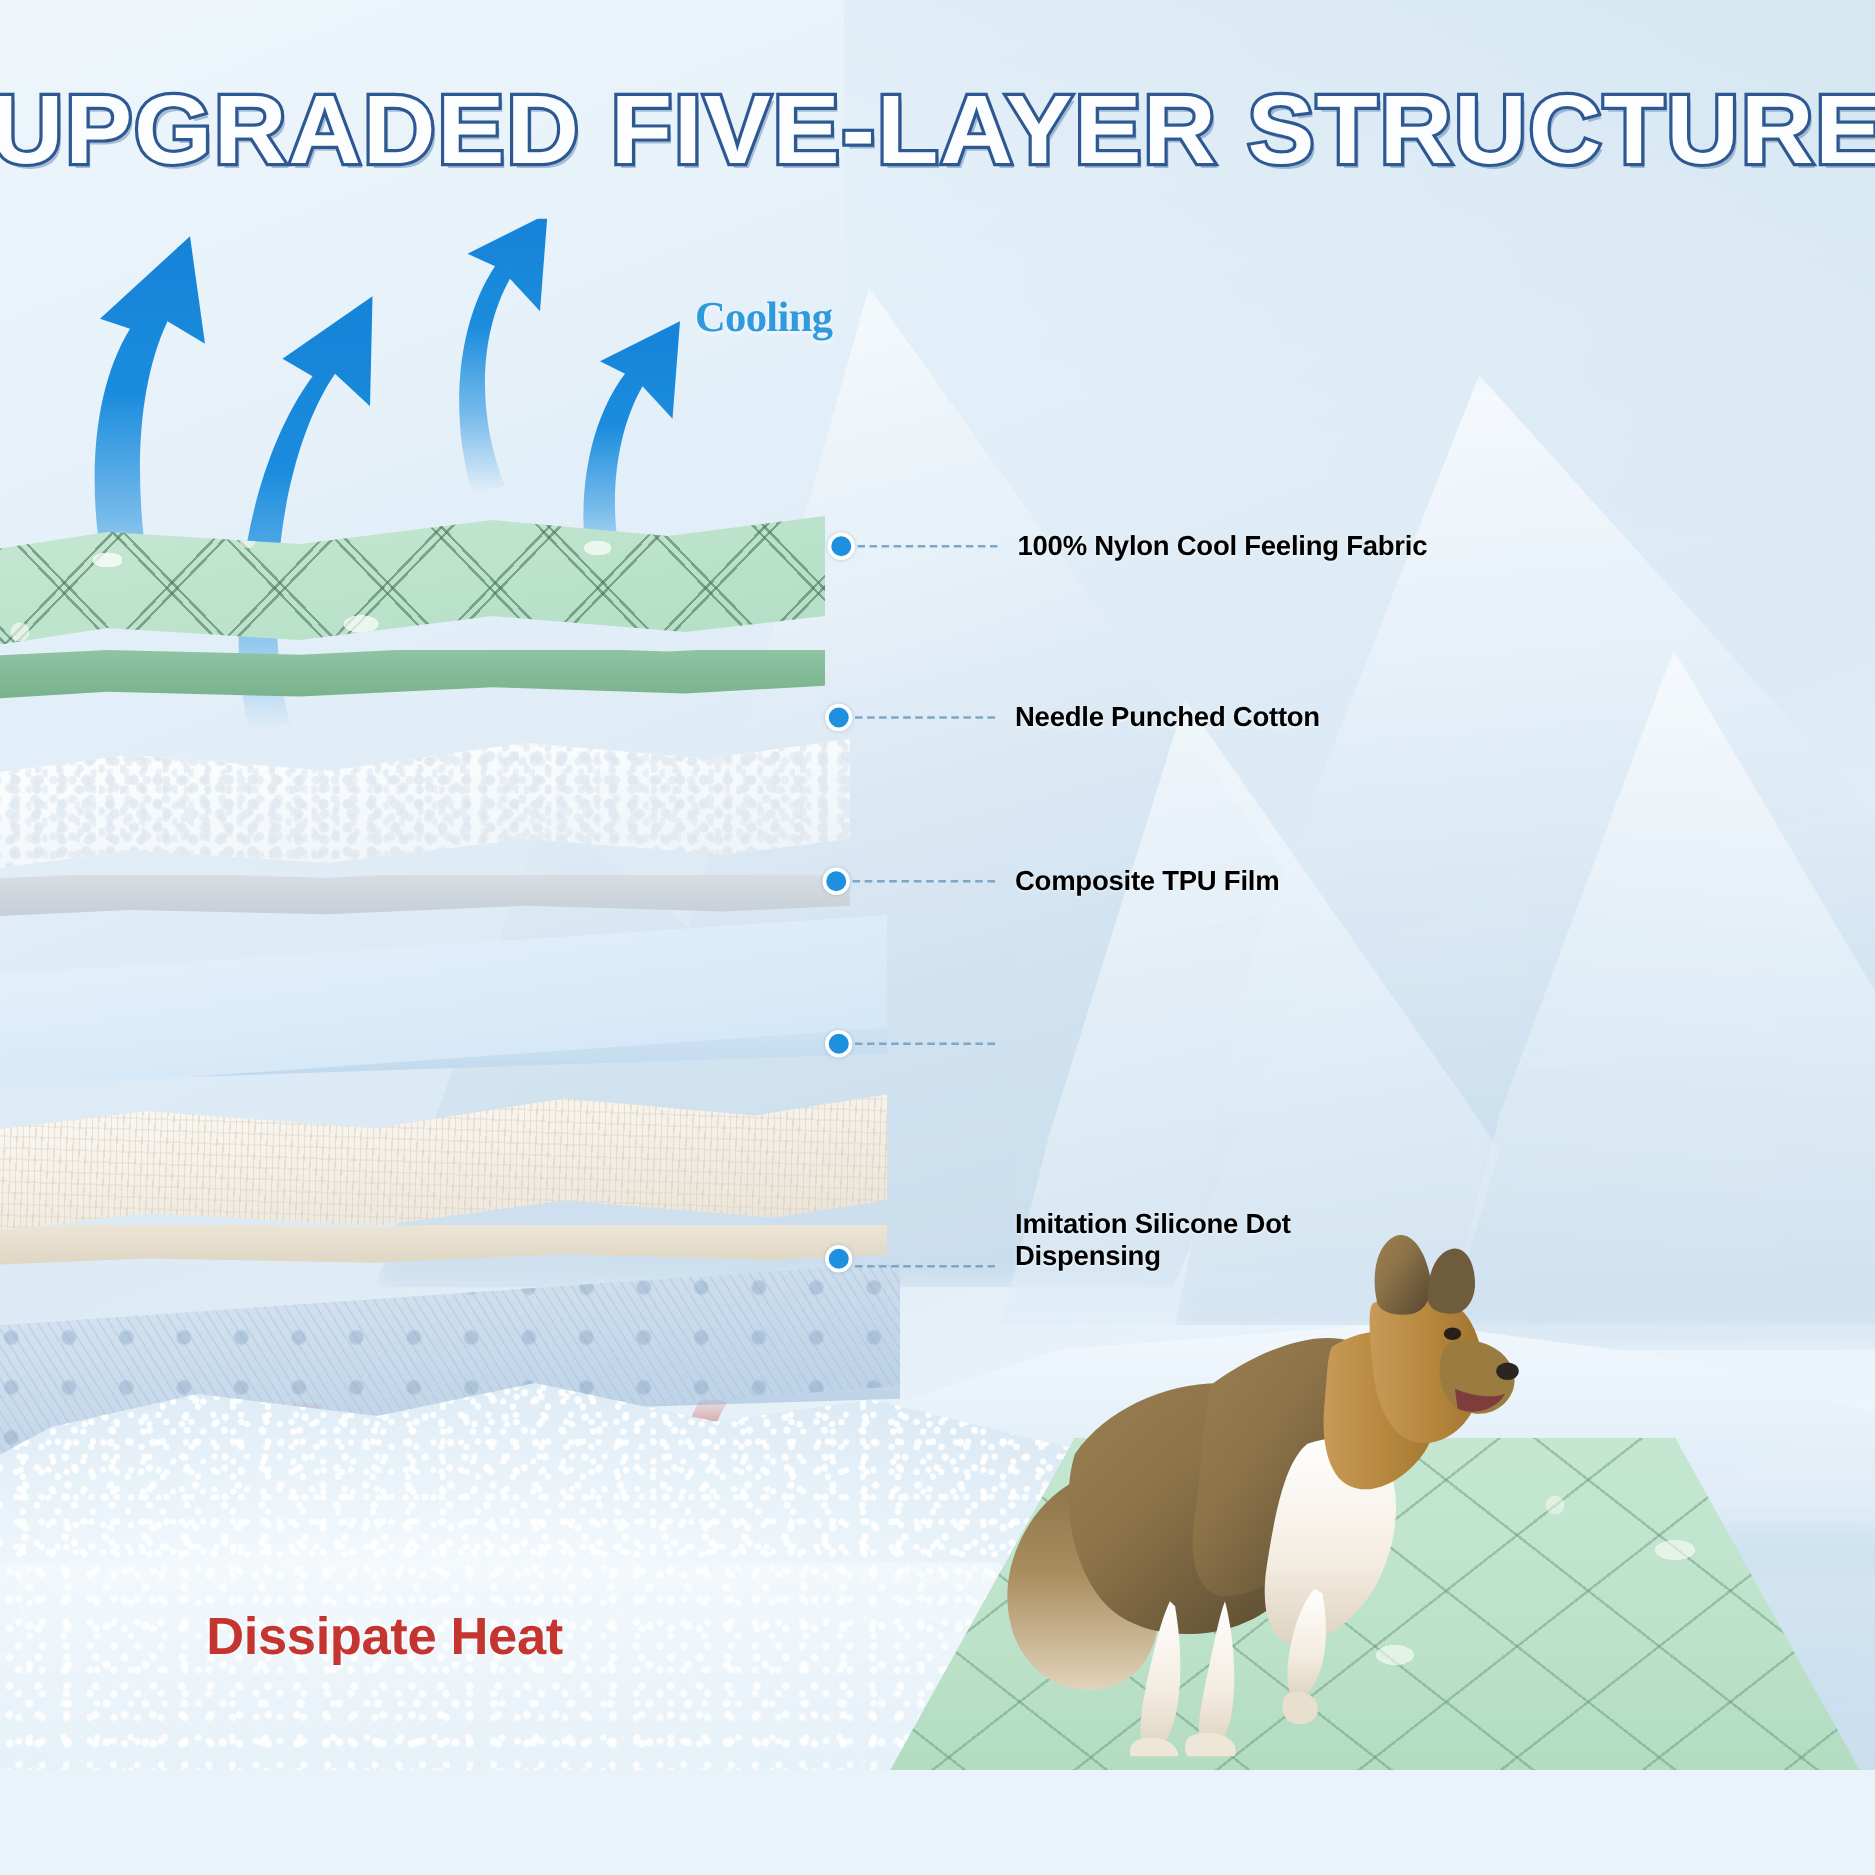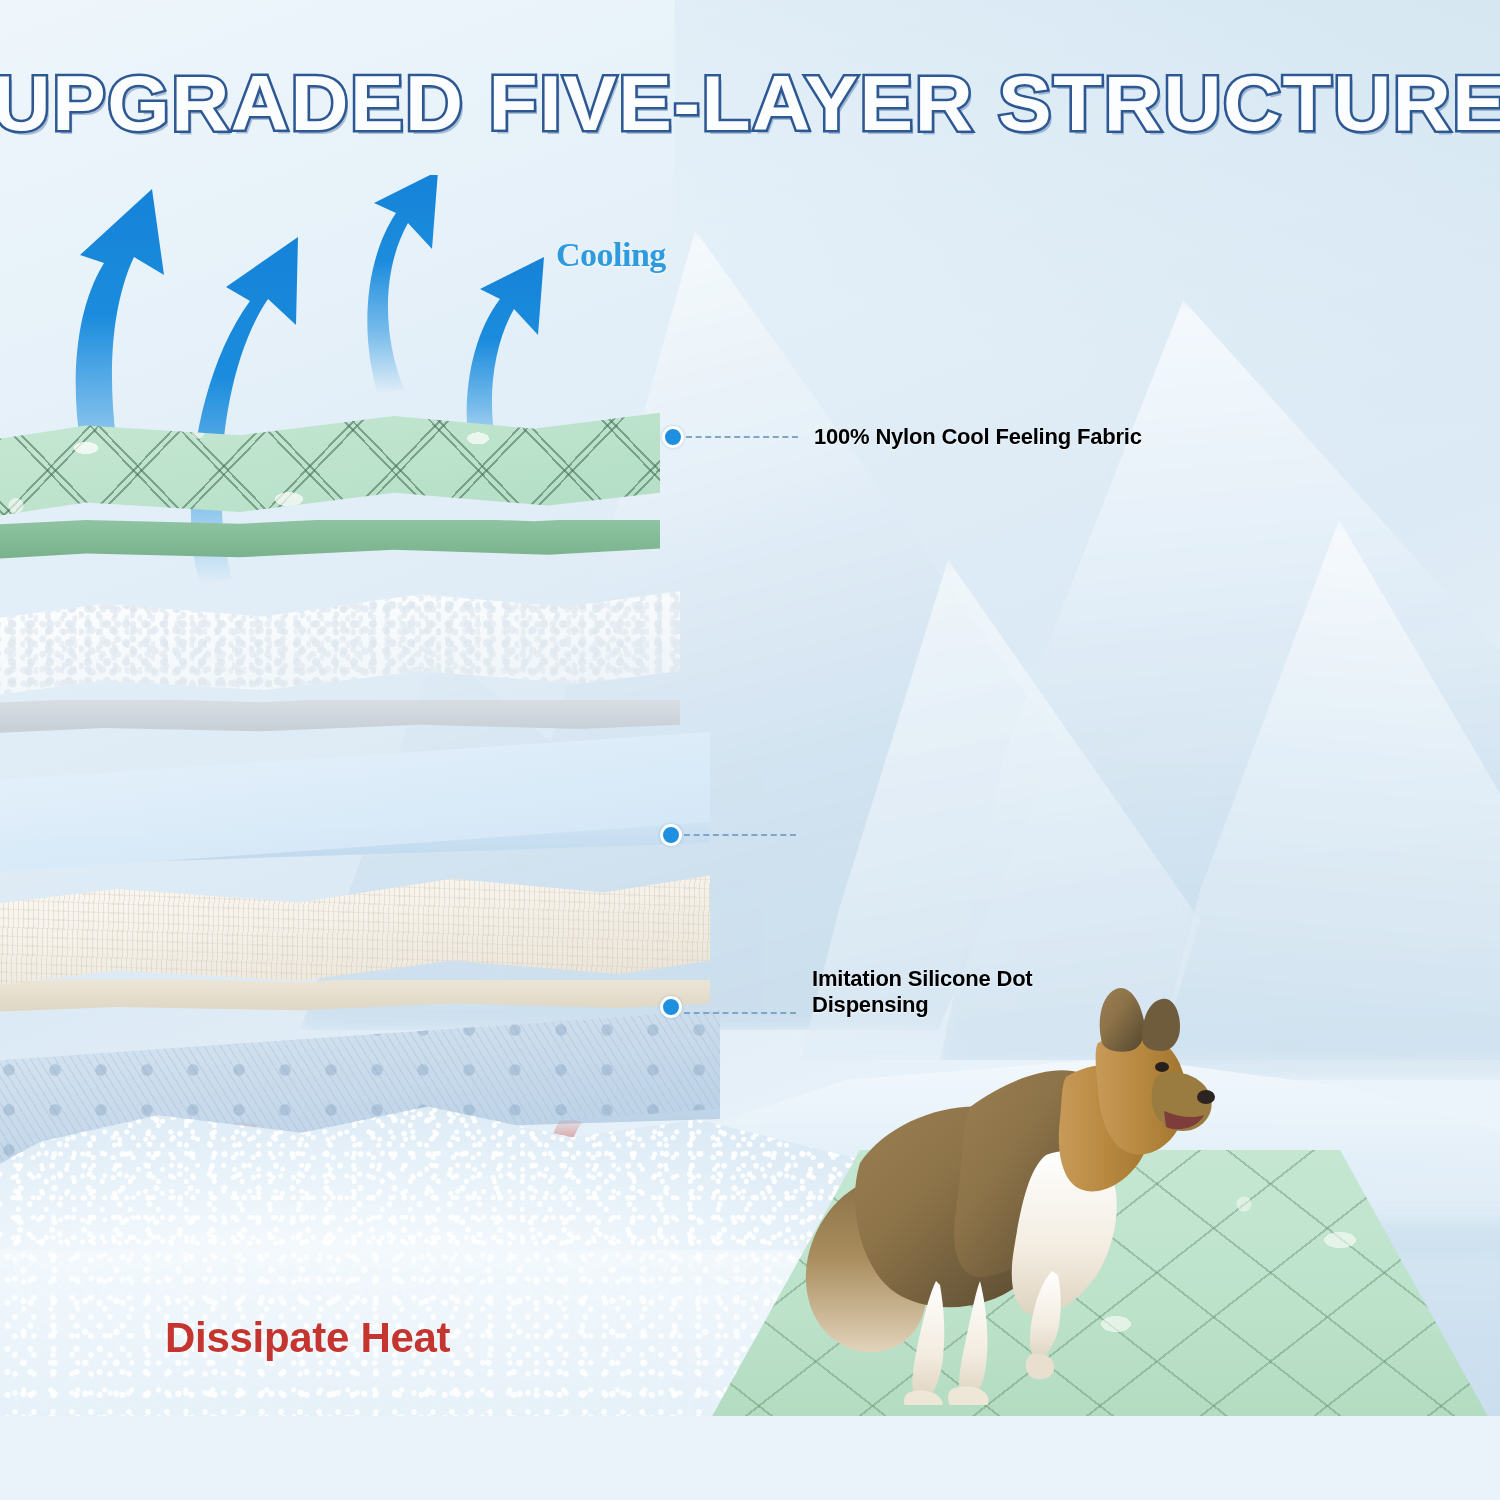--- a/index.html
+++ b/index.html
@@ -230,21 +230,20 @@
   .cooling-lbl {
     position:absolute; left:556px; top:236px;
     color:#2f9ade; font-weight:bold; font-size:34px; letter-spacing:-0.5px;
     text-shadow:0 1px 3px rgba(255,255,255,.8);
     font-family:Liberation Serif, serif;
   }
   .heat-lbl {
     position:absolute; left:165px; top:1285px;
     color:#c53530; font-weight:bold; font-size:42px; letter-spacing:-0.3px;
     text-shadow:0 1px 3px rgba(255,255,255,.85);
-    margin-top:29px;
   }
 
   
   .mat-wrap { position:absolute; left:700px; top:1150px; width:800px; height:330px; }
   .mat {
     position:absolute; left:0; top:0; width:800px; height:300px;
     background:
       radial-gradient(ellipse 16px 8px at 20% 26%, rgba(255,255,250,.62) 0 100%, transparent 100%),
       radial-gradient(ellipse 15px 8px at 52% 58%, rgba(255,255,250,.58) 0 100%, transparent 100%),
       radial-gradient(ellipse 16px 8px at 80% 30%, rgba(255,255,250,.58) 0 100%, transparent 100%),
@@ -338,21 +337,31 @@
 
   <div class="cooling-lbl">Cooling</div>
   <div class="heat-lbl">Dissipate Heat</div>
 
   <div class="conn" style="left:662px; top:424px;">
     <span class="dot"></span>
     <span class="dash" style="width:112px;"></span>
     <span class="lbl">100% Nylon Cool Feeling Fabric</span>
   </div>
 
-
+  <div class="conn" style="left:660px; top:561px;">
+    <span class="dot"></span>
+    <span class="dash" style="width:112px;"></span>
+    <span class="lbl">Needle Punched Cotton</span>
+  </div>
+
+  <div class="conn" style="left:658px; top:692px;">
+    <span class="dot"></span>
+    <span class="dash" style="width:114px;"></span>
+    <span class="lbl">Composite TPU Film</span>
+  </div>
 
   <div class="conn" style="left:660px; top:824px;">
     <span class="dot"></span>
     <span class="dash" style="width:112px;"></span>
   </div>
 
   <div class="conn" style="left:660px; top:990px; align-items:center;">
     <span class="dot" style="margin-top:6px;"></span>
     <span class="dash" style="width:112px; margin-top:17px;"></span>
     <span class="lbl" style="margin-top:-24px;">Imitation Silicone Dot

